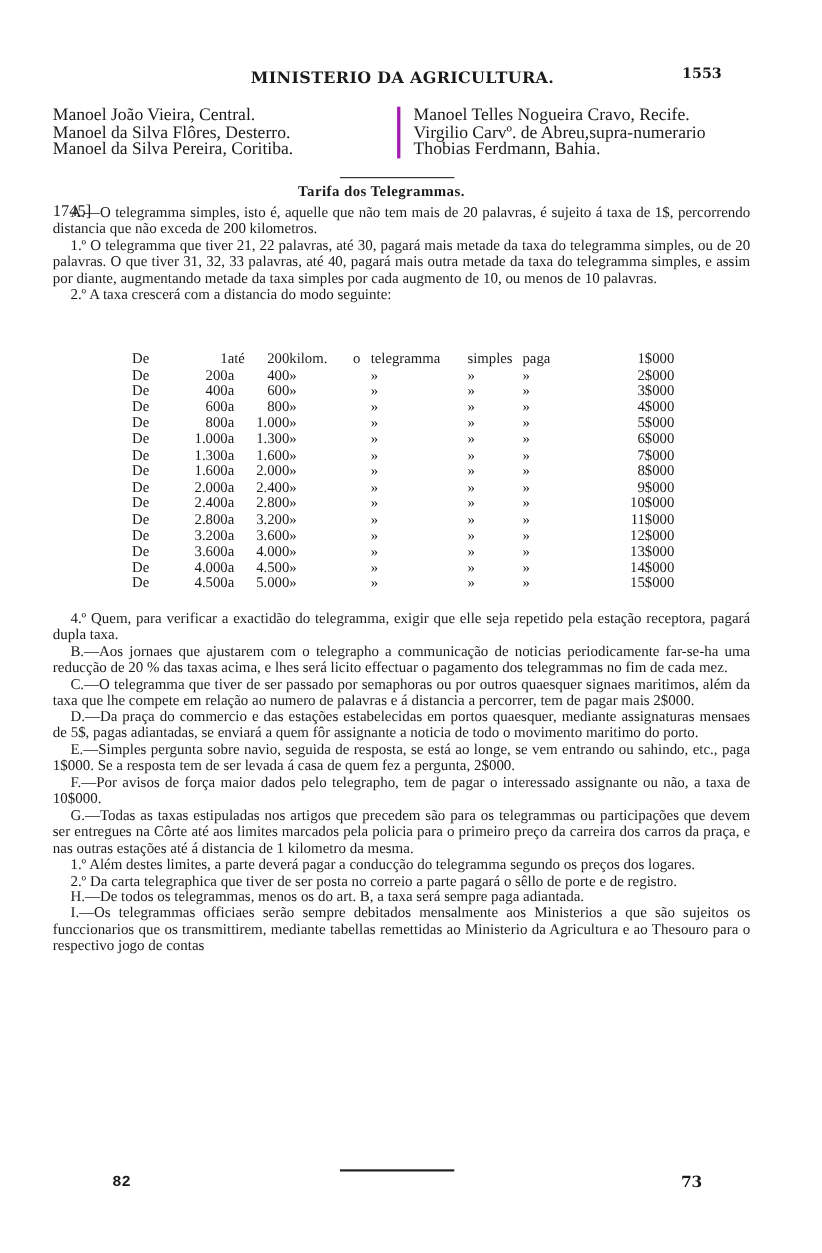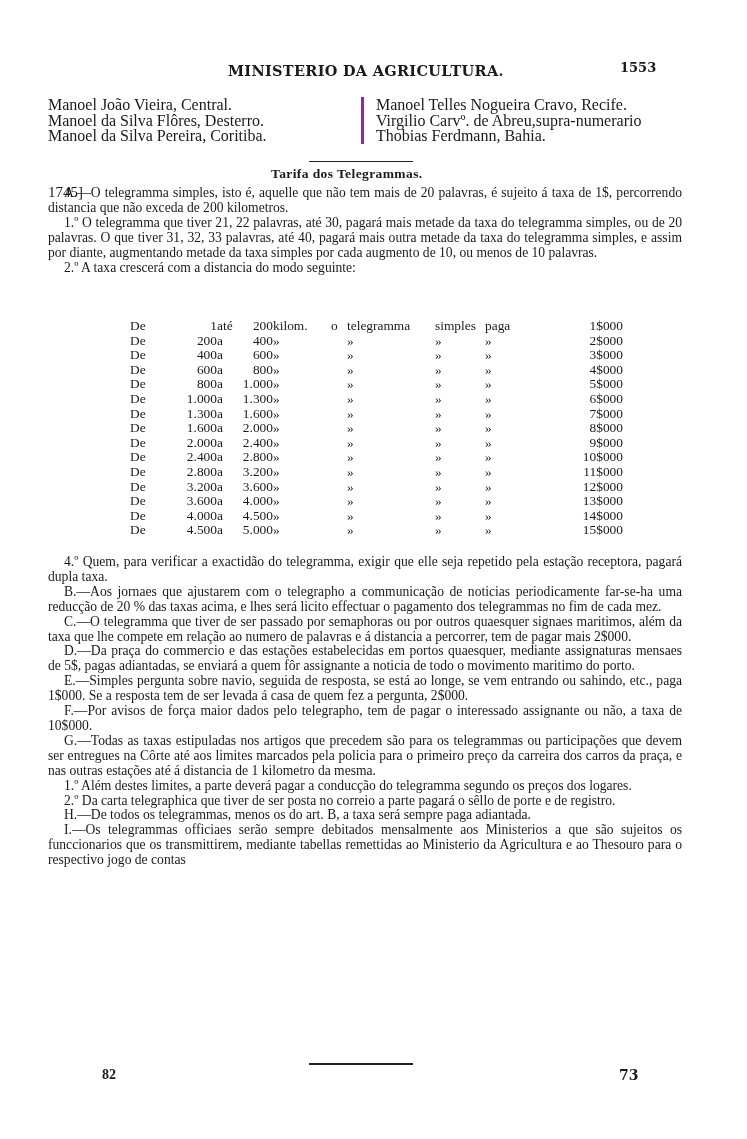--- a/index.html
+++ b/index.html
@@ -43,39 +43,39 @@
 
     .body-text {
       position: absolute; left: 48px; width: 634px;
       font-size: 13.6px; line-height: 14.9px; text-align: justify;
     }
     .body-text p { margin: 0; text-indent: 16px; }
     .intro { top: 186px; }
     .after { top: 555px; }
 
     table.tarifa {
-      position: absolute; top: 319px; left: 130px;
+      position: absolute; top: 319px; left: 120px;
       border-collapse: collapse; font-size: 13.4px; line-height: 14.6px;
     }
     table.tarifa td { padding: 0; white-space: nowrap; }
     td.c-de { width: 35px; }
     td.c-from { width: 52px; text-align: right; padding-right: 4px; }
     td.c-sep { width: 16px; text-align: left; }
     td.c-to { width: 40px; text-align: right; padding-right: 10px; }
     td.c-unit { width: 58px; }
     td.c-o { width: 16px; }
     td.c-tele { width: 88px; }
     td.c-simp { width: 50px; }
     td.c-paga { width: 88px; }
     td.c-val { width: 50px; text-align: right; }
     td.ditto { text-align: left; padding-left: 6px; }
 
     .page-foot-left {
       position: absolute; top: 1067px; left: 102px;
-      font-family: Liberation Serif, serif; font-weight: bold; font-size: 14px;
+      font-family: Liberation Mono, monospace; font-weight: bold; font-size: 14px;
     }
     .page-foot-right {
       position: absolute; top: 1067px; left: 619px;
       font-family: "DejaVu Serif", serif; font-weight: bold; font-size: 14px;
     }
   </style>
 </head>
 <body>
 
 <div class="page">

